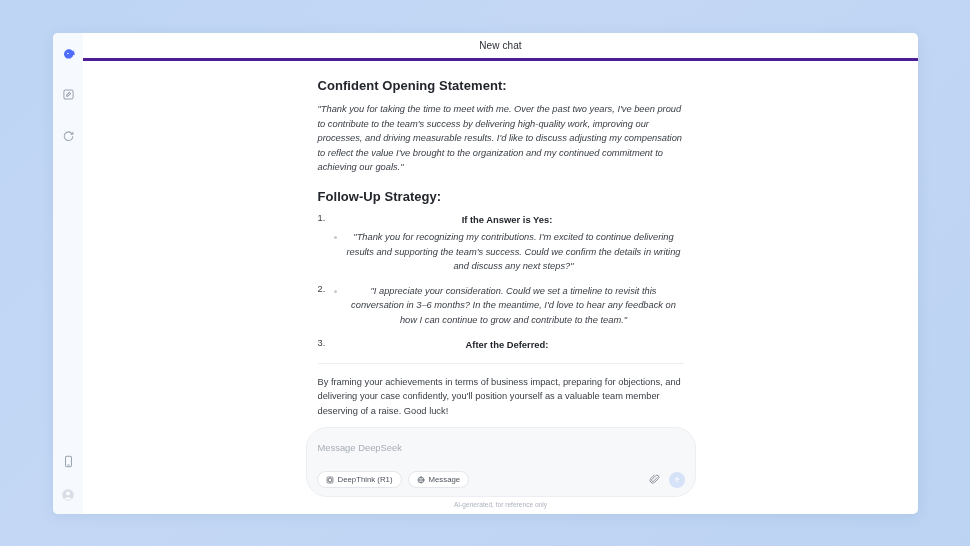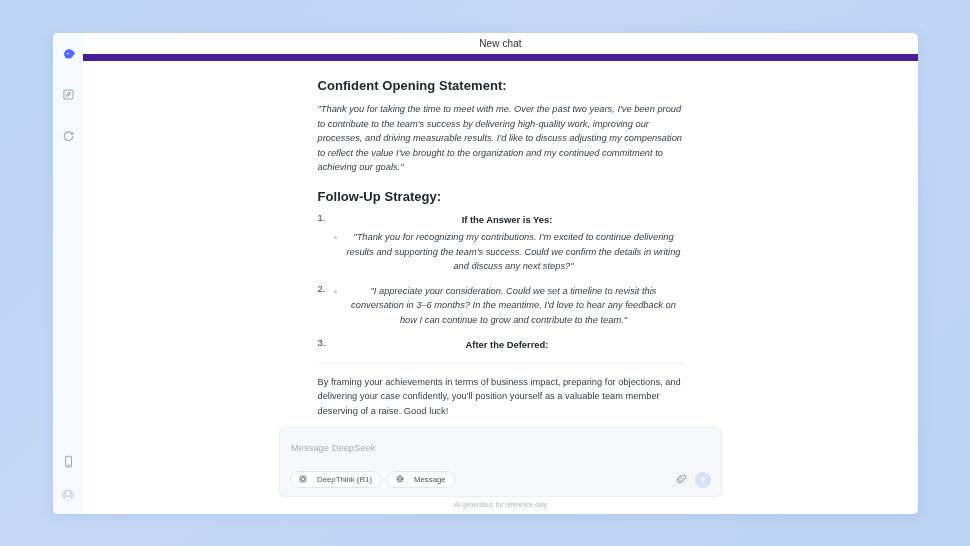--- a/index.html
+++ b/index.html
@@ -66,21 +66,21 @@
     min-width: 0;
     position: relative;
   }
 
   .topbar {
     height: 28px;
     flex: 0 0 28px;
     display: flex;
     align-items: center;
     justify-content: center;
-    border-bottom: 7px solid #4c1d95;
+    border-bottom: 3px solid #4c1d95;
   }
   .topbar-title {
     font-size: 10px;
     color: #2b2f36;
     letter-spacing: .1px;
   }
 
   
   .convo {
     flex: 1;
@@ -166,25 +166,25 @@
     border-top: 1px solid #eceef1;
     margin: 11px 0 11px 0;
   }
 
   
   .composer-wrap {
     flex: 0 0 auto;
     padding: 0 0 6px 0;
   }
   .composer {
-    width: 443px;
+    width: 390px;
     margin: 0 auto;
     background: #f7f8fa;
     border: 1px solid #eceef1;
-    border-radius: 6px;
+    border-radius: 21px;
     padding: 9px 10px 8px 10px;
   }
   .composer-input {
     width: 100%;
     border: none;
     outline: none;
     background: transparent;
     font-family: "Liberation Sans", sans-serif;
     font-size: 9.4px;
     color: #3b4047;
@@ -192,22 +192,22 @@
   }
   .composer-input::placeholder { color: #a6acb7; }
 
   .composer-bar {
     display: flex;
     align-items: center;
     gap: 6px;
   }
   .chip {
     display: inline-flex;
-    align-items: flex-start;
-    gap: 10px;
+    align-items: flex-end;
+    gap: 4px;
     border: 1px solid #e3e6ea;
     background: #ffffff;
     border-radius: 13px;
     padding: 3px 8px;
     font-size: 7.8px;
     color: #4c525c;
     cursor: pointer;
     font-family: "Liberation Sans", sans-serif;
     white-space: nowrap;
   }

